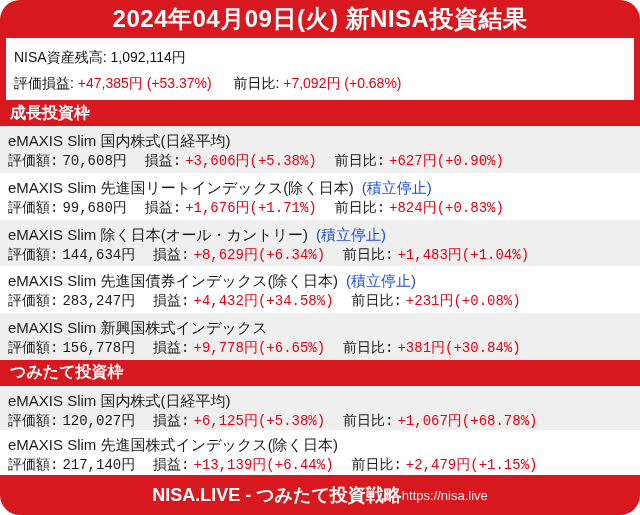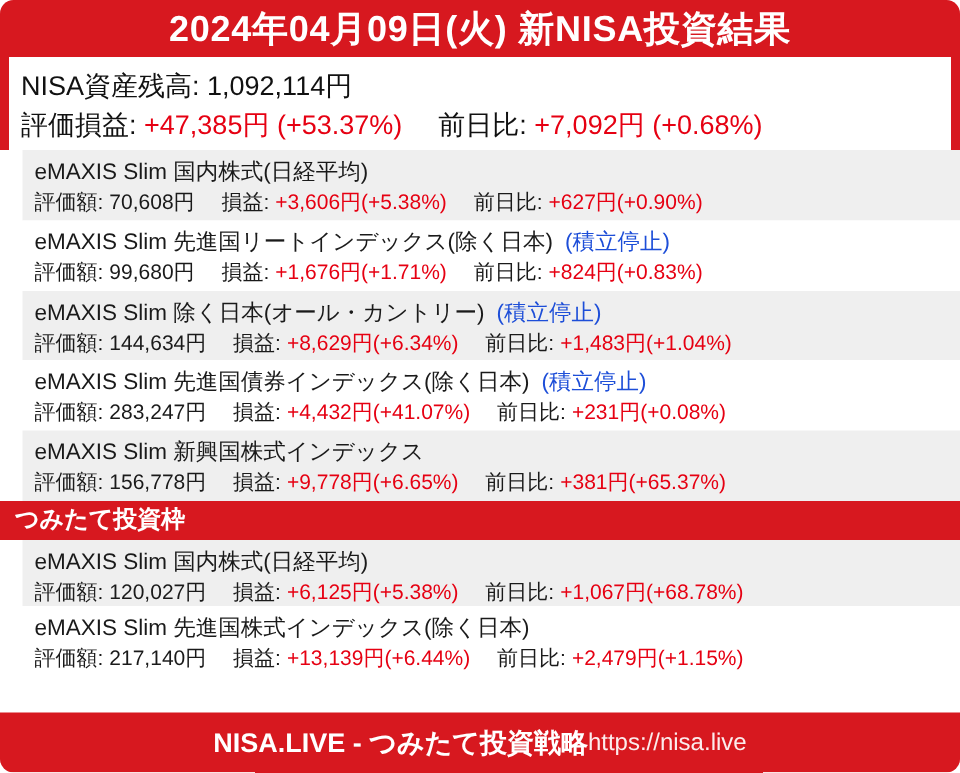--- a/index.html
+++ b/index.html
@@ -7,21 +7,21 @@
     padding: 0;
     background: #ffffff;
     width: 640px;
     height: 515px;
     font-family: "Liberation Sans", "DejaVu Sans", sans-serif;
     -webkit-font-smoothing: antialiased;
   }
   .card {
     width: 640px;
     height: 515px;
-    border-radius: 9px;
+    border-radius: 20px;
     overflow: hidden;
     display: flex;
     flex-direction: column;
     background: #ffffff;
     box-sizing: border-box;
   }
   
   .banner {
     height: 38px;
     background: var(--red);
@@ -38,41 +38,41 @@
   .summary {
     height: 62px;
     box-sizing: border-box;
     background: #ffffff;
     border-left: 6px solid var(--red);
     border-right: 6px solid var(--red);
     padding: 6px 6px 0 8px;
     flex: 0 0 auto;
   }
   .summary .line {
-    font-size: 18px;
+    font-size: 14px;
     line-height: 26px;
     color: #111111;
     white-space: nowrap;
   }
   .summary .val-red { color: var(--text-red); }
   .summary .gap { display: inline-block; width: 14px; }
   
   .section-header {
     height: 26px;
     background: var(--red);
     color: #ffffff;
     font-size: 16px;
     font-weight: bold;
     display: flex;
     align-items: center;
     padding-left: 10px;
     flex: 0 0 auto;
   }
   
-  .funds { flex: 0 0 auto; padding-left: 15px; }
+  .funds { flex: 0 0 auto; }
   .fund-row {
     box-sizing: border-box;
     padding: 5px 8px 0 8px;
     background: #ffffff;
   }
   .funds .fund-row:nth-child(odd) { background: #efefef; }
   .growth .fund-row { height: 46.8px; }
   .tsumitate .fund-row { height: 44.5px; }
   .fund-name {
     font-size: 15px;
@@ -85,42 +85,42 @@
     margin-left: 8px;
     font-size: 15px;
   }
   .fund-suspended:empty { display: none; }
   .fund-values {
     font-size: 14px;
     line-height: 19px;
     color: #1a1a1a;
     white-space: nowrap;
   }
-  .fund-values .group { margin-right: 14px; }
+  .fund-values .group { margin-right: 14px; font-family: Liberation Mono, monospace; }
   .fund-values .label { margin-right: 4px; }
   .fund-values .red { color: var(--text-red); }
   
   .footer {
     margin-top: auto;
     height: 40px;
     background: var(--red);
     color: #ffffff;
     display: flex;
     flex-direction: row;
     align-items: center;
     justify-content: center;
     flex: 0 0 auto;
   }
   .footer-title {
     font-size: 18px;
     font-weight: bold;
     line-height: 20px;
   }
   .footer-url {
-    font-size: 16px;
+    font-size: 13px;
     line-height: 13px;
     color: rgba(255,255,255,0.92);
   }
 </style>
 </head>
 <body>
 
 <div class="card">
 
   <div class="banner">
@@ -134,20 +134,23 @@
     </div>
     <div class="line">
       <span>評価損益:</span>
       <span class="val-red">+47,385円 (+53.37%)</span>
       <span class="gap"></span>
       <span>前日比:</span>
       <span class="val-red">+7,092円 (+0.68%)</span>
     </div>
   </div>
 
+  <div class="section-header">
+    <span>成長投資枠</span>
+  </div>
   <div class="funds growth">
   <div class="fund-row">
     <div class="fund-name">
       <span>eMAXIS Slim 国内株式(日経平均)</span>
     </div>
     <div class="fund-values">
       <span class="group"><span class="label">評価額:</span><span>70,608円</span></span>
       <span class="group"><span class="label">損益:</span><span class="red">+3,606円(+5.38%)</span></span>
       <span class="group"><span class="label">前日比:</span><span class="red">+627円(+0.90%)</span></span>
     </div>
@@ -174,33 +177,33 @@
       <span class="group"><span class="label">前日比:</span><span class="red">+1,483円(+1.04%)</span></span>
     </div>
   </div>
 
   <div class="fund-row">
     <div class="fund-name">
       <span>eMAXIS Slim 先進国債券インデックス(除く日本)</span><span class="fund-suspended">(積立停止)</span>
     </div>
     <div class="fund-values">
       <span class="group"><span class="label">評価額:</span><span>283,247円</span></span>
-      <span class="group"><span class="label">損益:</span><span class="red">+4,432円(+41.07%)</span></span>
+      <span class="group"><span class="label">損益:</span><span class="red">+4,432円(+34.58%)</span></span>
       <span class="group"><span class="label">前日比:</span><span class="red">+231円(+0.08%)</span></span>
     </div>
   </div>
 
   <div class="fund-row">
     <div class="fund-name">
       <span>eMAXIS Slim 新興国株式インデックス</span>
     </div>
     <div class="fund-values">
       <span class="group"><span class="label">評価額:</span><span>156,778円</span></span>
       <span class="group"><span class="label">損益:</span><span class="red">+9,778円(+6.65%)</span></span>
-      <span class="group"><span class="label">前日比:</span><span class="red">+381円(+65.37%)</span></span>
+      <span class="group"><span class="label">前日比:</span><span class="red">+381円(+30.84%)</span></span>
     </div>
   </div>
 </div>
 
   <div class="section-header">
     <span>つみたて投資枠</span>
   </div>
   <div class="funds tsumitate">
   <div class="fund-row">
     <div class="fund-name">

